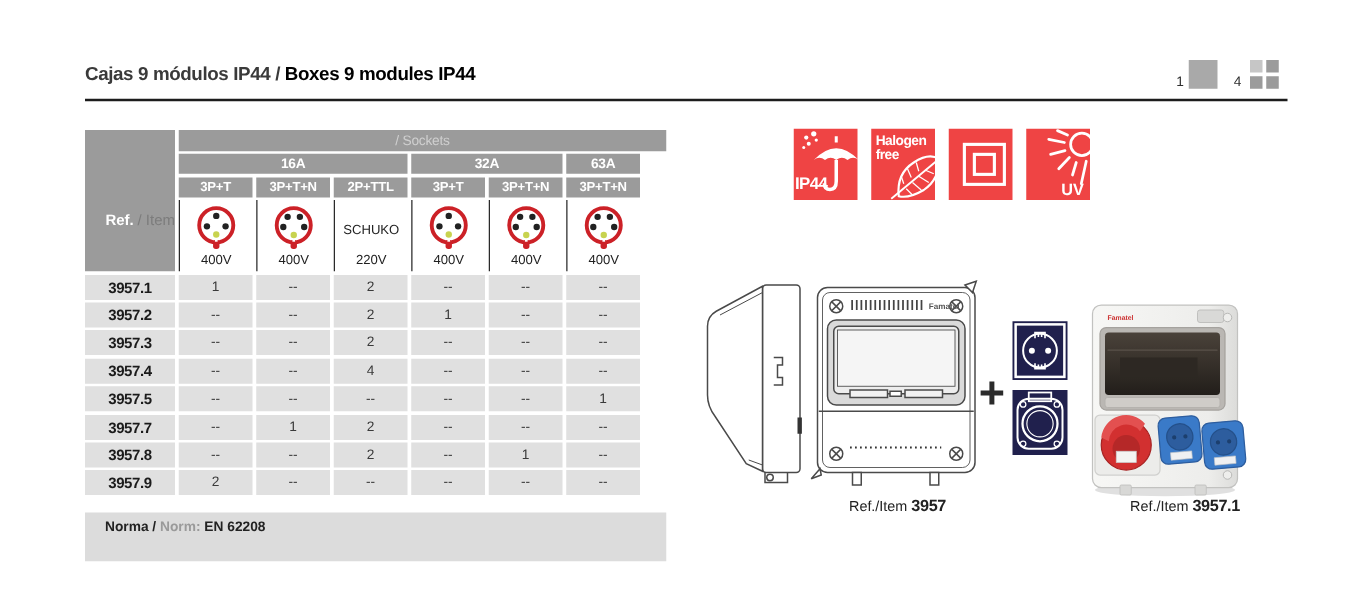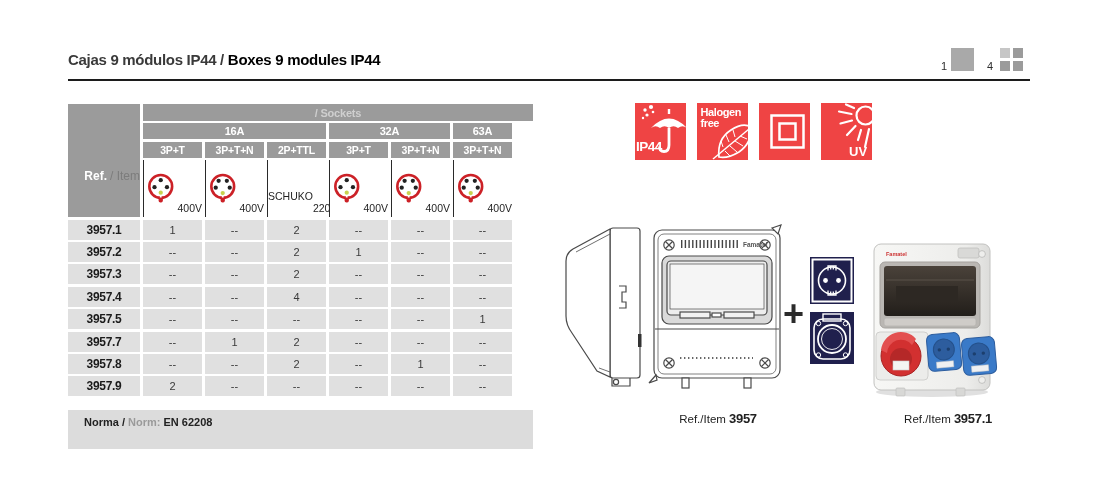--- a/index.html
+++ b/index.html
@@ -18,30 +18,30 @@
   .pm-grid div{background:#9b9b9b;}
   .pm-grid div:first-child{background:#c6c6c6;}
 
   
   .ptable{position:absolute;left:68px;top:104px;display:grid;
           grid-template-columns:72px repeat(6,59px);
           grid-template-rows:17px 16px 16px 57px repeat(8,20px);
           gap:2.4px 3px;}
   .hc{background:#9b9b9b;color:#fff;font-weight:bold;display:flex;
       align-items:center;justify-content:center;font-size:10.5px;letter-spacing:-0.2px;flex-direction:column;}
-  .hc .mid{color:#cfcfcf;font-weight:bold;margin:4px 3px;}
+  .hc .mid{color:#cfcfcf;font-weight:normal;margin:4px 3px;}
   .refhead{grid-row:1/5;grid-column:1;background:#9b9b9b;display:flex;
            align-items:flex-end;justify-content:flex-end;padding-bottom:34px;
            font-size:12px;color:#fff;font-weight:bold;}
   .refhead .mid{color:#7c7c7c;font-weight:normal;margin-left:3px;}
   .tomas{grid-row:1;grid-column:2/8;justify-self:start;width:390px;font-size:11px;}
   .amp16{grid-row:2;grid-column:2/5;font-size:11px;}
   .amp32{grid-row:2;grid-column:5/7;font-size:11px;}
   .amp63{grid-row:2;grid-column:7;font-size:11px;}
-  .icell{border-left:1.3px solid #2a2a2a;background:#fff;display:flex;
+  .icell{border-left:1.3px solid #2a2a2a;background:#fff;display:flex;flex-direction:column;
          align-items:center;padding:2px 0 3px;}
   .icell .volt{margin-top:auto;font-size:10.5px;color:#1f1f1f;letter-spacing:0;}
   .icell .schuko-label{margin-top:16px;font-size:10.5px;color:#1f1f1f;}
   .cell{background:#e0e0e0;display:flex;align-items:center;justify-content:center;
         font-size:11px;color:#3a3a3a;}
   .cell.ref{font-weight:bold;font-size:12px;color:#1b1b1b;letter-spacing:-0.3px;}
 
   
   .note{position:absolute;left:68px;top:410px;width:465px;height:39px;background:#dcdcdc;
         box-sizing:border-box;padding:5px 16px;font-size:11px;line-height:14.5px;color:#222;}
@@ -51,21 +51,21 @@
 
   
   .badges{position:absolute;left:635px;top:103px;display:flex;gap:11px;}
   .badge{width:51px;height:57px;background:#ef4444;position:relative;}
   .badge svg{position:absolute;left:0;top:0;}
   .badge text{font-family:"Liberation Sans",sans-serif;fill:#fff;font-weight:bold;}
 
   
   .plus{position:absolute;left:783px;top:293px;font-size:36px;font-weight:bold;color:#2b2b2b;}
   .tile{position:absolute;background:#20204d;}
-  .cap{position:absolute;top:411px;width:160px;text-align:center;font-size:11.5px;color:#222;white-space:nowrap;}
+  .cap{position:absolute;top:397px;width:160px;text-align:center;font-size:11.5px;color:#222;white-space:nowrap;}
   .cap .v{font-weight:bold;font-size:13px;letter-spacing:-0.3px;}
 </style>
 </head>
 <body>
 
 <div id="page">
 
   <div class="title">
     <span>Cajas 9 módulos IP44</span><span> / </span><span class="sec">Boxes 9 modules IP44</span>
   </div>

